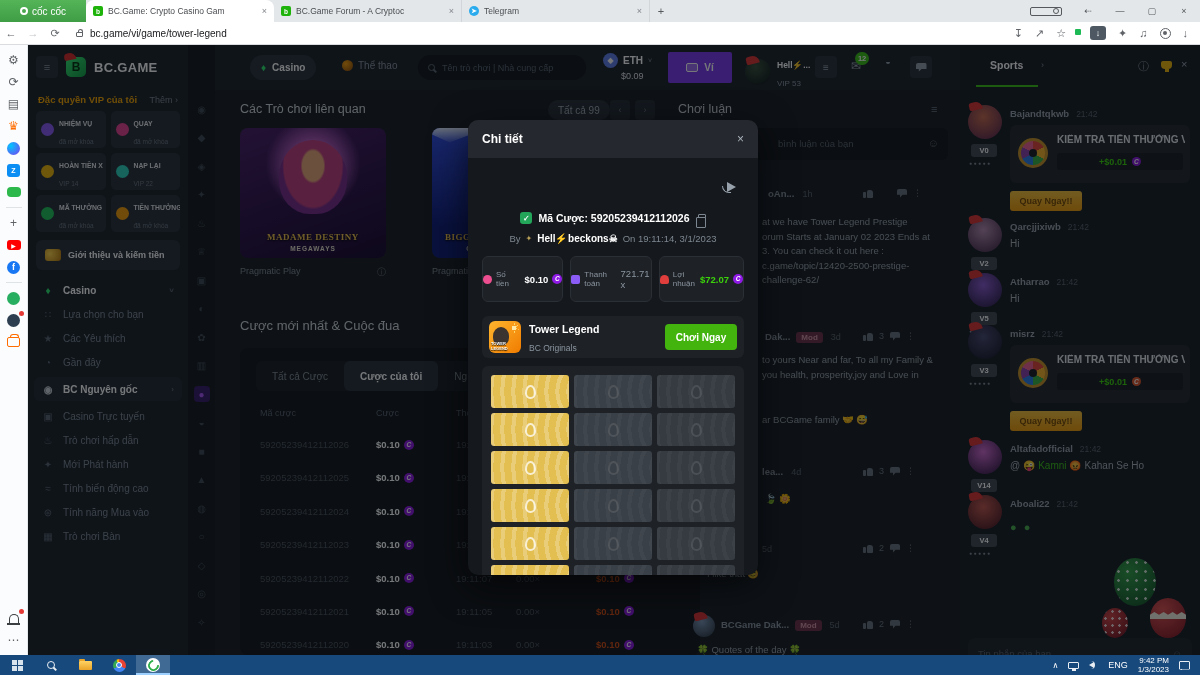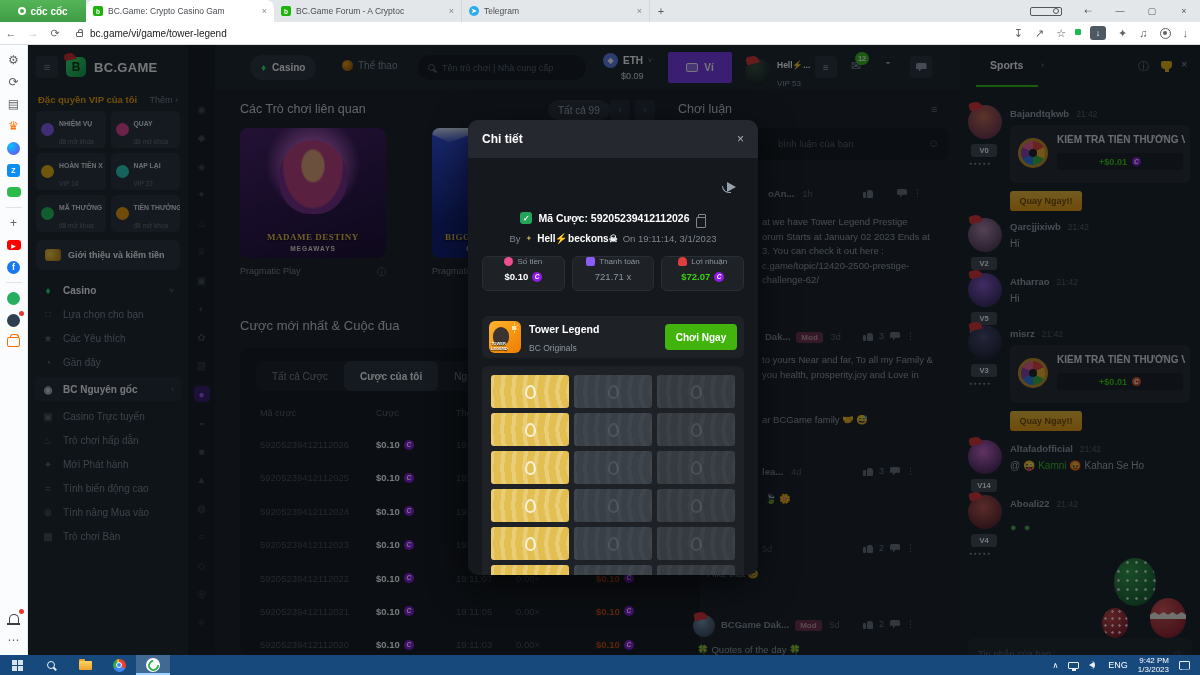--- a/index.html
+++ b/index.html
@@ -1,21 +1,21 @@
 <!DOCTYPE html>
 <html><head>
 <meta charset="utf-8">
 <style>
   *{margin:0;padding:0;box-sizing:border-box}
   body{background:#000;font-family:"Liberation Sans",sans-serif;-webkit-font-smoothing:antialiased}
   .screen{position:relative;width:1200px;height:675px;overflow:hidden;background:#1c2127}
 
   
   .tabstrip{position:absolute;top:0;left:0;width:100%;height:22px;background:#e4e7ea;display:flex;align-items:stretch}
-  .cclogo{width:86px;background:linear-gradient(#54b457,#3f9d45);color:#fff;display:flex;align-items:center;justify-content:center;gap:4px;font-weight:bold;font-size:10px;flex:none}
+  .cclogo{width:86px;background:linear-gradient(#54b457,#3f9d45);color:#fff;display:flex;align-items:center;justify-content:center;gap:4px;font-weight:normal;font-size:10px;flex:none}
   .cc-ring{width:8px;height:8px;border:2px solid #fff;border-radius:50%;display:inline-block}
   .tab{display:flex;align-items:center;gap:5px;padding:0 7px;font-size:8.5px;color:#4a4d51;width:188px;position:relative;border-right:1px solid #d2d6da}
   .tab.active{background:#fff;border-radius:8px 8px 0 0;border-right:none}
   .fav{width:10px;height:10px;flex:none;display:flex;align-items:center;justify-content:center;color:#fff;font-size:6.5px;font-weight:bold}
   .fav.bc{background:#1eb30a;border-radius:2px}
   .fav.tg{background:#2aabee;border-radius:50%}
   .tab .ttl{white-space:nowrap;overflow:hidden;flex:1}
   .tab .tx{color:#83878c;font-size:9px}
   .newtab{width:22px;display:flex;align-items:center;justify-content:center;color:#55585c;font-size:11px}
   .winctl{margin-left:auto;display:flex;align-items:center}
@@ -221,21 +221,21 @@
   .i-share::before{content:"";position:absolute;right:0;top:0;border-top:5px solid transparent;border-bottom:5px solid transparent;border-left:9px solid #97a1ac}
   .i-share::after{content:"";position:absolute;left:0;bottom:0;width:8px;height:6px;border:1.5px solid #97a1ac;border-right:none;border-top:none;border-radius:0 0 0 7px}
   .mbet{position:absolute;top:92px;left:0;width:100%;display:flex;justify-content:center;gap:6px;align-items:center;color:#fff;font-weight:bold;font-size:10.5px}
   .vbadge{width:12px;height:12px;background:#23a55a;border-radius:3px;color:#fff;font-size:8px;display:flex;align-items:center;justify-content:center;flex:none}
   .i-copy{width:8px;height:9px;border:1px solid #7d8791;border-radius:1px;position:relative;margin-left:2px}
   .i-copy::after{content:"";position:absolute;left:-3px;top:2px;width:8px;height:9px;border:1px solid #7d8791;border-radius:1px;background:#15181c}
   .mby{position:absolute;top:113px;left:0;width:100%;display:flex;justify-content:center;gap:5px;align-items:center;font-size:9.5px;color:#7d8791}
   .mby .mu{color:#fff;font-weight:bold;font-size:10px}
   .mby .pawn{color:#b9a15a;font-size:8px}
   .stats{position:absolute;top:136px;left:14px;right:14px;display:flex;gap:7px}
-  .stat{flex:1;background:#1e2227;border:1px solid #2a2e35;border-radius:6px;height:35px;display:flex;flex-direction:column;align-items:center;justify-content:flex-start;gap:5px}
+  .stat{flex:1;background:#1e2227;border:1px solid #2a2e35;border-radius:6px;height:46px;display:flex;flex-direction:row;align-items:center;justify-content:space-between;gap:5px}
   .slab{display:flex;gap:4px;align-items:center;font-size:8px;color:#8b949e}
   .sic{width:9px;height:9px;border-radius:2px;flex:none}
   .sic.pig{background:#ed4e8f;border-radius:50%}
   .sic.wal{background:#8b5cf6}
   .sic.hand{background:#e03d3d;border-radius:50% 50% 2px 2px}
   .sval{font-size:9.5px;font-weight:bold;color:#fff;display:flex;gap:4px;align-items:center}
   .sval.dim{color:#8b949e;font-weight:normal}
   .sval.green{color:#3bd20a}
   .grow{position:absolute;top:196px;left:14px;right:14px;height:42px;background:#1e2227;border-radius:6px;display:flex;align-items:center;gap:8px;padding:0 7px}
   .gicon{width:32px;height:32px;border-radius:6px;background:linear-gradient(135deg,#ffb52e,#f07c00);position:relative;overflow:hidden;flex:none}

